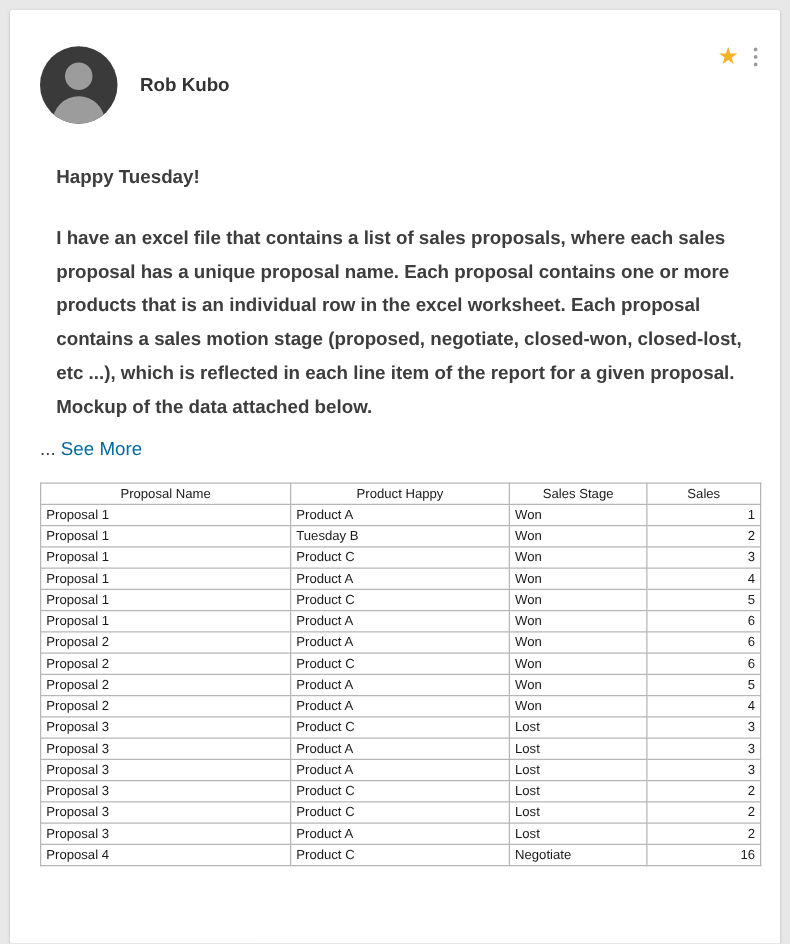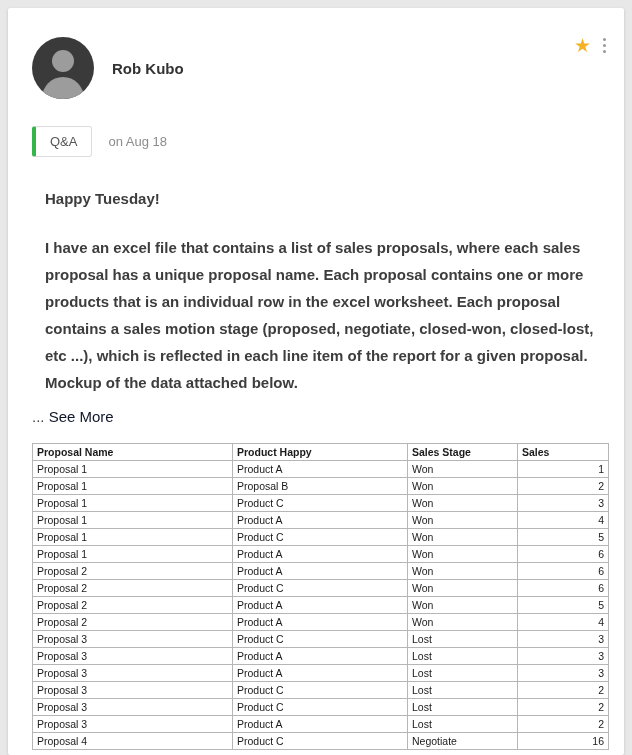--- a/index.html
+++ b/index.html
@@ -127,21 +127,21 @@
     line-height: 27px;
     color: #3d3d3d;
   }
   .post-body p { margin: 0 0 22px 13px; font-weight: bold; }
   .see-more-line {
     font-size: 15px;
     color: #3d3d3d;
     margin-top: -10px;
   }
   .see-more {
-    color: #0f172a;
+    color: #0369a1;
     cursor: pointer;
   }
   
   .sheet {
     margin-top: 18px;
     border: 1px solid #b6b6b6;
     width: 576px;
     border-collapse: collapse;
     table-layout: fixed;
     font-size: 10.5px;
@@ -149,21 +149,21 @@
   }
   .sheet th, .sheet td {
     border: 1px solid #b6b6b6;
     padding: 1px 4px;
     height: 14px;
     font-weight: normal;
     text-align: left;
     white-space: nowrap;
     overflow: hidden;
   }
-  .sheet th { font-weight: bold; }
+  .sheet th { font-weight: normal; text-align: center; }
   .sheet col.c0 { width: 200px; }
   .sheet col.c1 { width: 175px; }
   .sheet col.c2 { width: 110px; }
   .sheet col.c3 { width: 91px; }
   .sheet td.num, .sheet th.num { text-align: right; }
 </style>
 </head>
 <body>
 
 <div class="page">
@@ -179,24 +179,20 @@
         <div class="header-actions">
           <div class="star-icon">★</div>
           <div class="kebab-icon">
             <span></span>
               <span></span>
               <span></span>
           </div>
         </div>
       </div>
 
-      <div class="meta-row">
-        <div class="tag">Q&amp;A</div>
-        <div class="date">on Aug 18</div>
-      </div>
 
       <div class="post-body">
         <p>Happy Tuesday!</p>
         <p>I have an excel file that contains a list of sales proposals, where each sales proposal has a unique proposal name.  Each proposal contains one or more products that is an individual row in the excel worksheet.  Each proposal contains a sales motion stage (proposed, negotiate, closed-won, closed-lost, etc ...), which is reflected in each line item of the report for a given proposal.  Mockup of the data attached below.</p>
       </div>
 
       <div class="see-more-line">
         <span>... </span><span class="see-more">See More</span>
       </div>
 
@@ -217,21 +213,21 @@
         </thead>
         <tbody id="sheet-body">
             <tr>
               <td>Proposal 1</td>
               <td>Product A</td>
               <td>Won</td>
               <td class="num">1</td>
             </tr>
             <tr>
               <td>Proposal 1</td>
-              <td>Proposal B</td>
+              <td>Tuesday B</td>
               <td>Won</td>
               <td class="num">2</td>
             </tr>
             <tr>
               <td>Proposal 1</td>
               <td>Product C</td>
               <td>Won</td>
               <td class="num">3</td>
             </tr>
             <tr>

